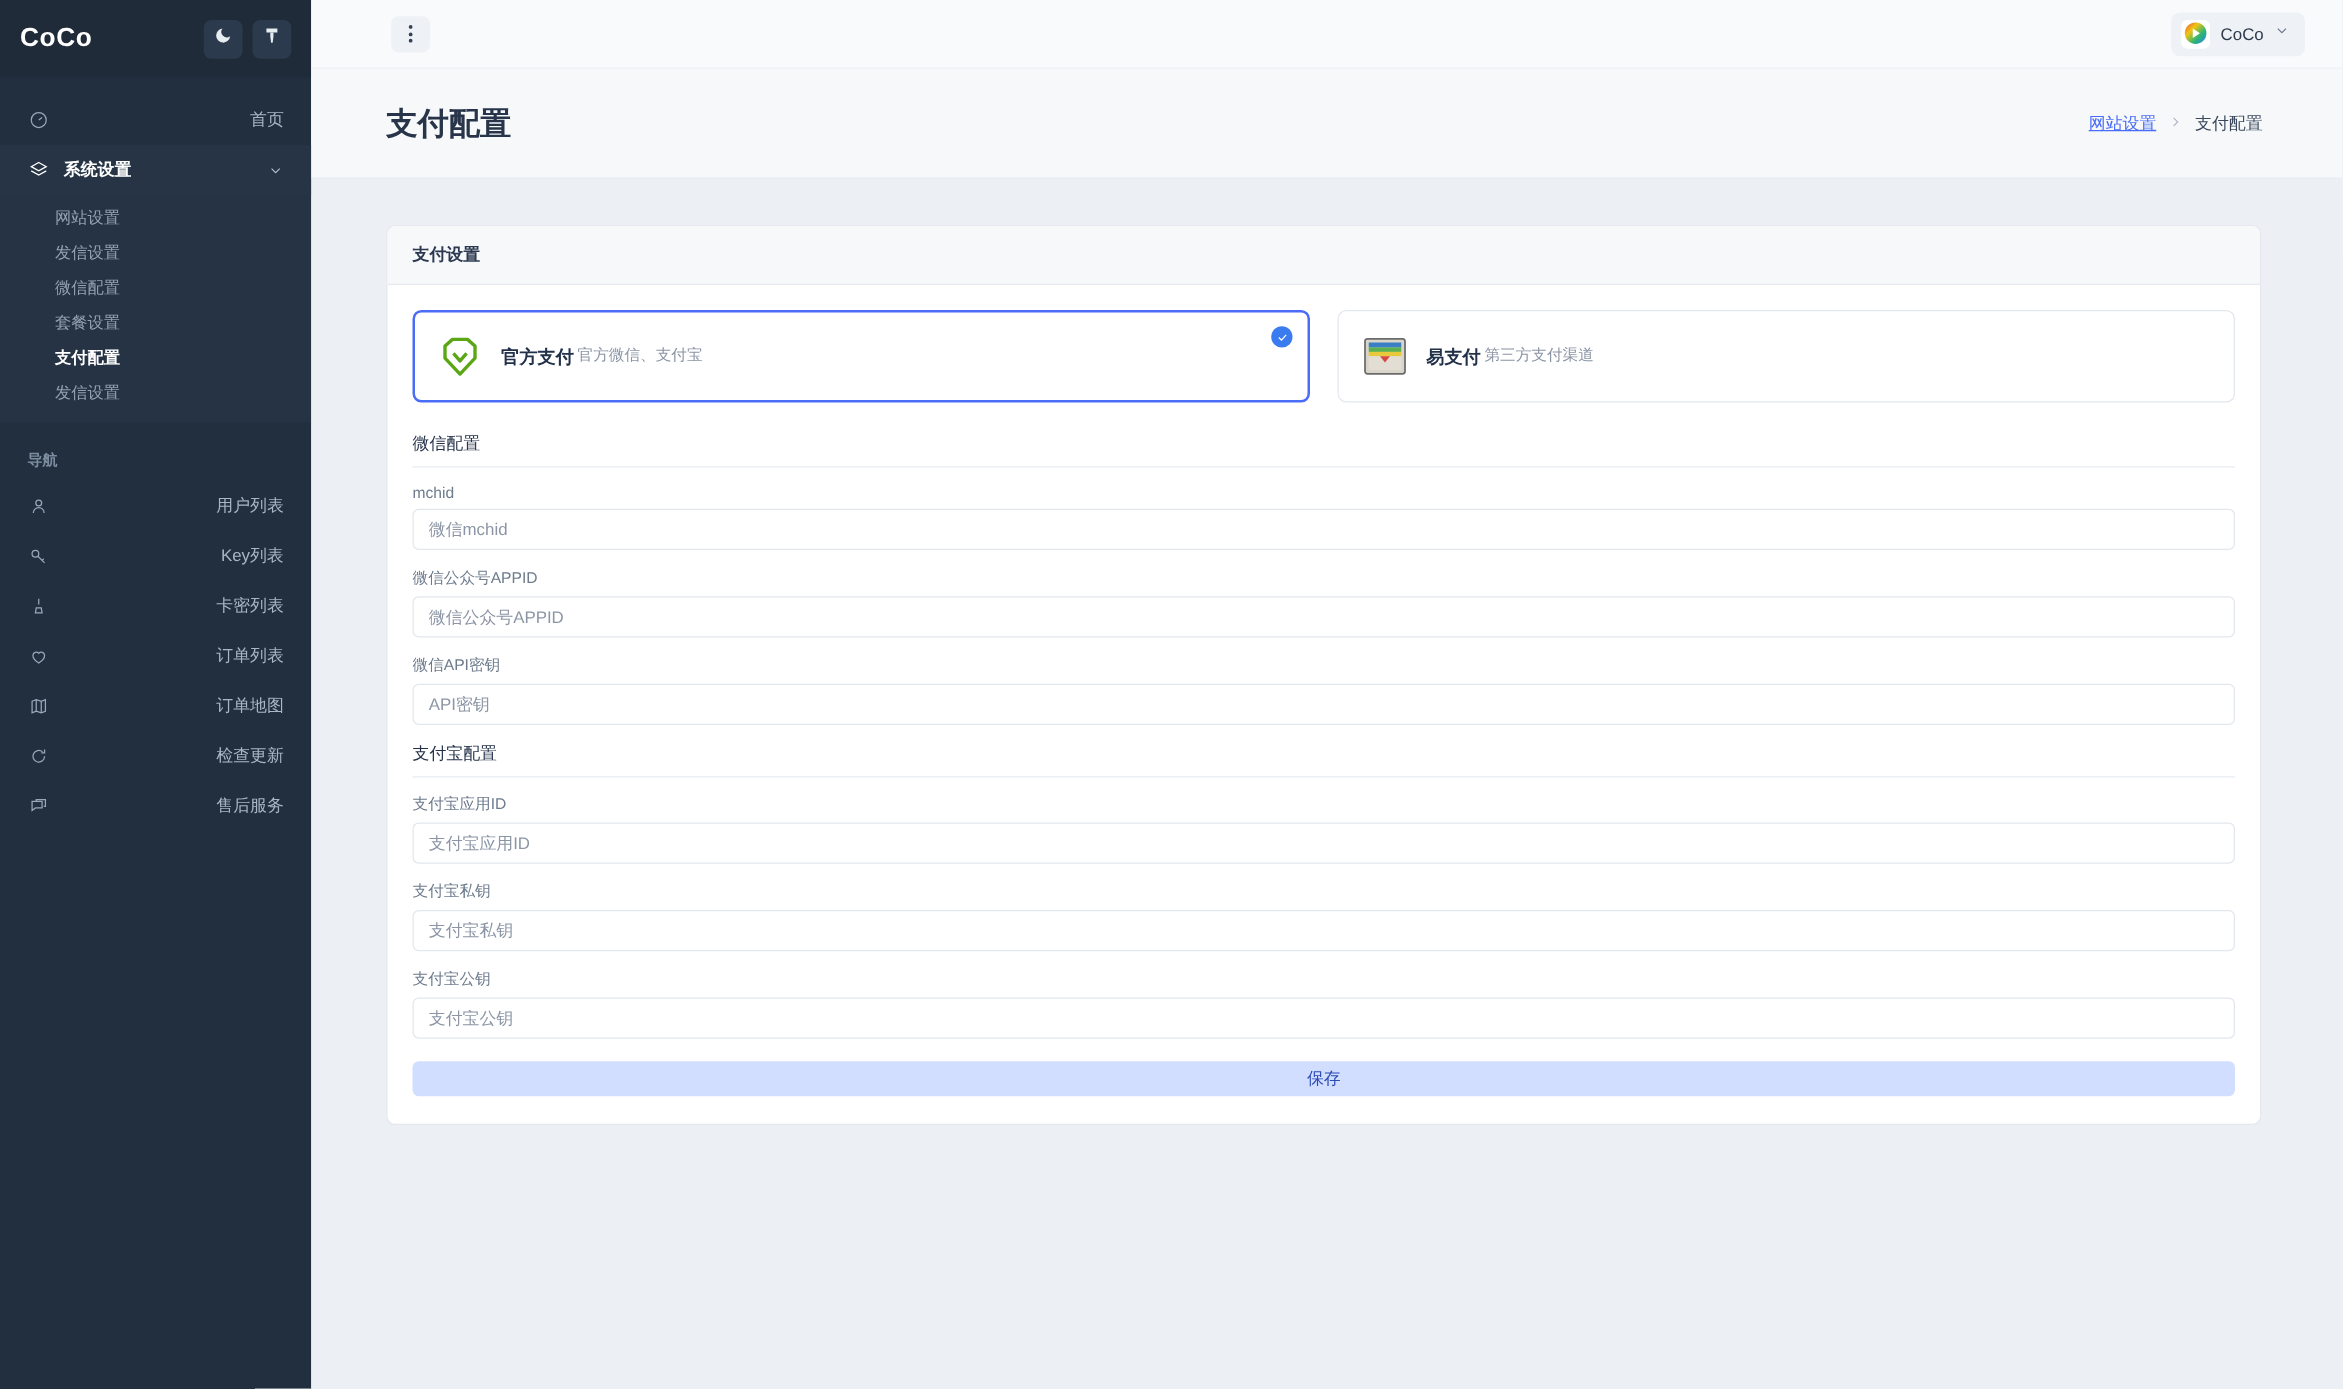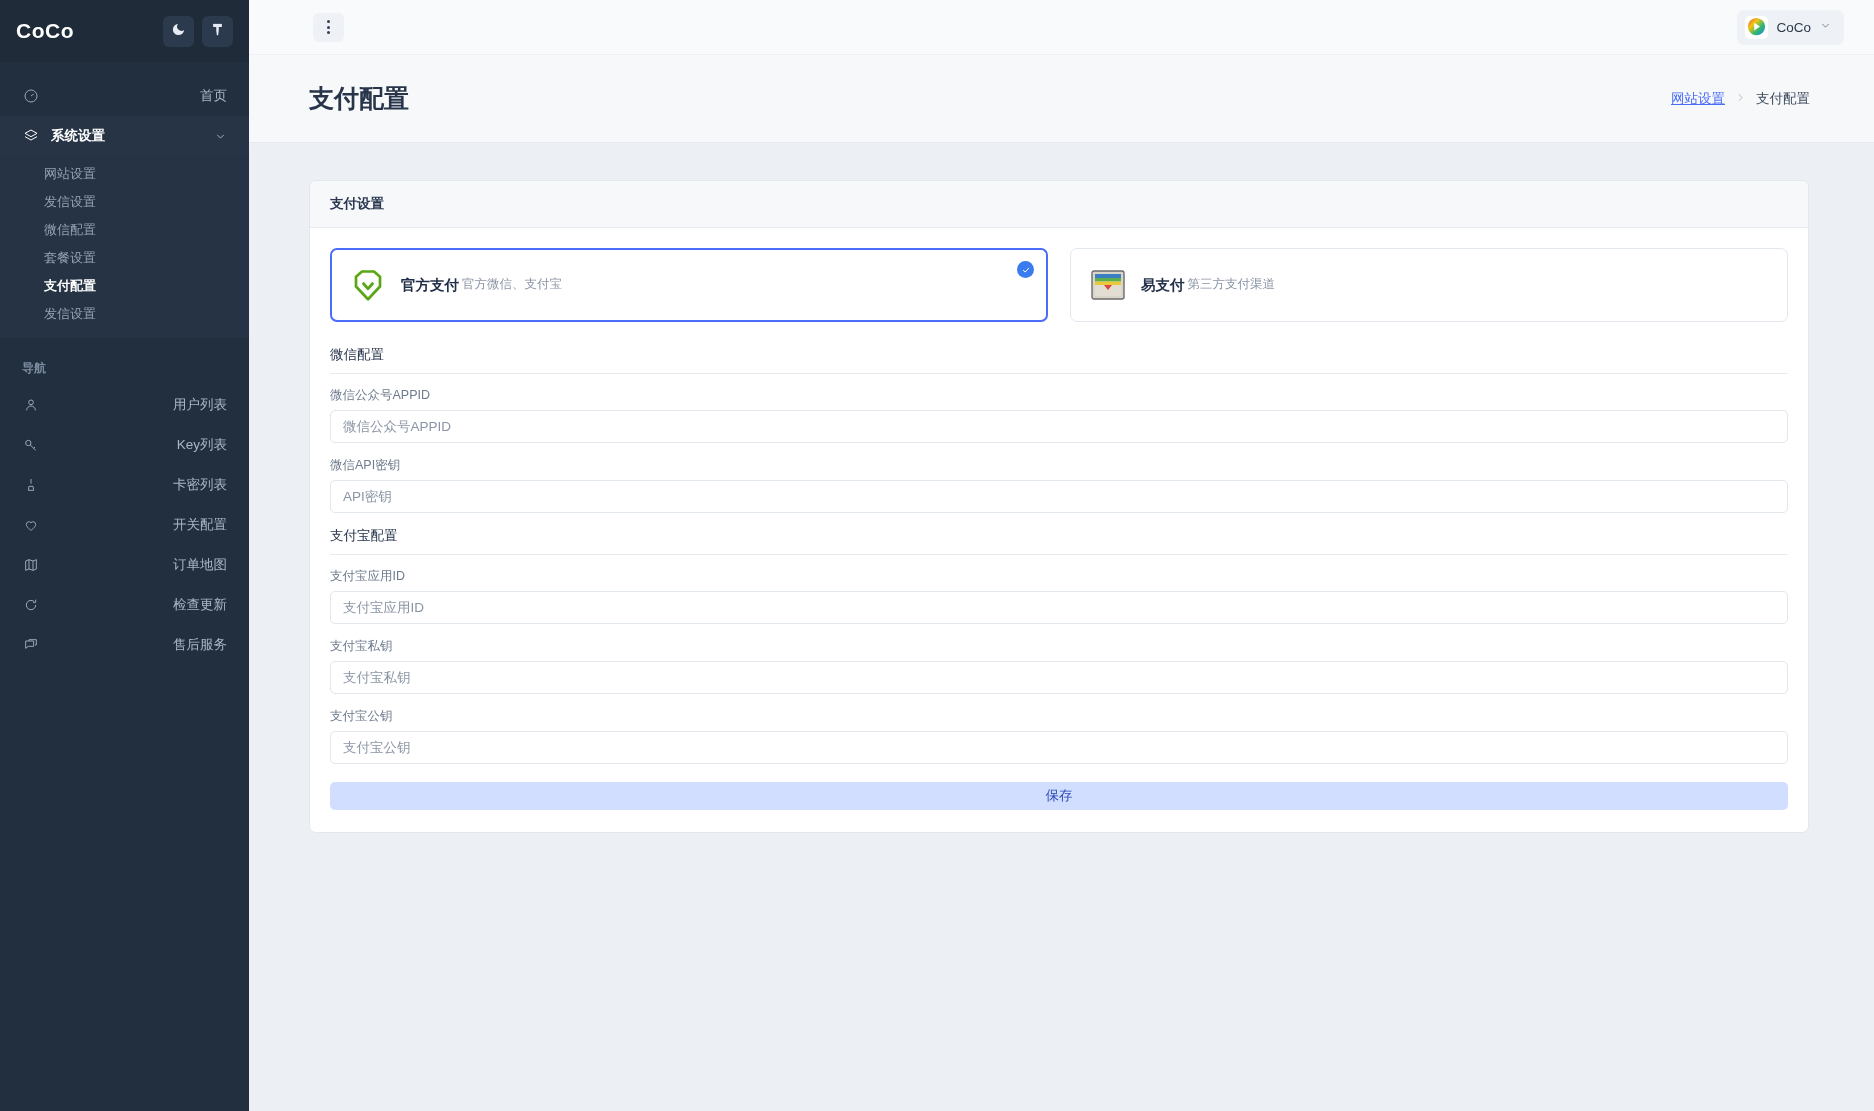--- a/index.html
+++ b/index.html
@@ -242,21 +242,21 @@
             </svg>
         </span>
         <span>卡密列表</span>
       </div>
       <div class="nav-item">
         <span class="ic">
           <svg viewBox="0 0 24 24">
               <path d="M12 20s-7-4.5-7-9a4 4 0 0 1 7-2.5A4 4 0 0 1 19 11c0 4.5-7 9-7 9z"></path>
             </svg>
         </span>
-        <span>开关配置</span>
+        <span>订单列表</span>
       </div>
       <div class="nav-item">
         <span class="ic">
           <svg viewBox="0 0 24 24">
               <path d="M4 6l5-2 6 2 5-2v14l-5 2-6-2-5 2z"></path>
               <path d="M9 4v14M15 6v14"></path>
             </svg>
         </span>
         <span>订单地图</span>
       </div>
@@ -367,20 +367,24 @@
               <span class="pay-texts">
                 <span class="pay-name">易支付</span>
                 <span class="pay-desc">第三方支付渠道</span>
               </span>
             </div>
           </div>
 
           
           <div class="section-head">微信配置</div>
           <div class="field">
+            <label class="field-label">mchid</label>
+            <input type="text" placeholder="微信mchid" style="">
+          </div>
+          <div class="field">
             <label class="field-label">微信公众号APPID</label>
             <input type="text" placeholder="微信公众号APPID" style="">
           </div>
           <div class="field">
             <label class="field-label">微信API密钥</label>
             <input type="text" placeholder="API密钥" style="">
           </div>
 
           
           <div class="section-head">支付宝配置</div>

